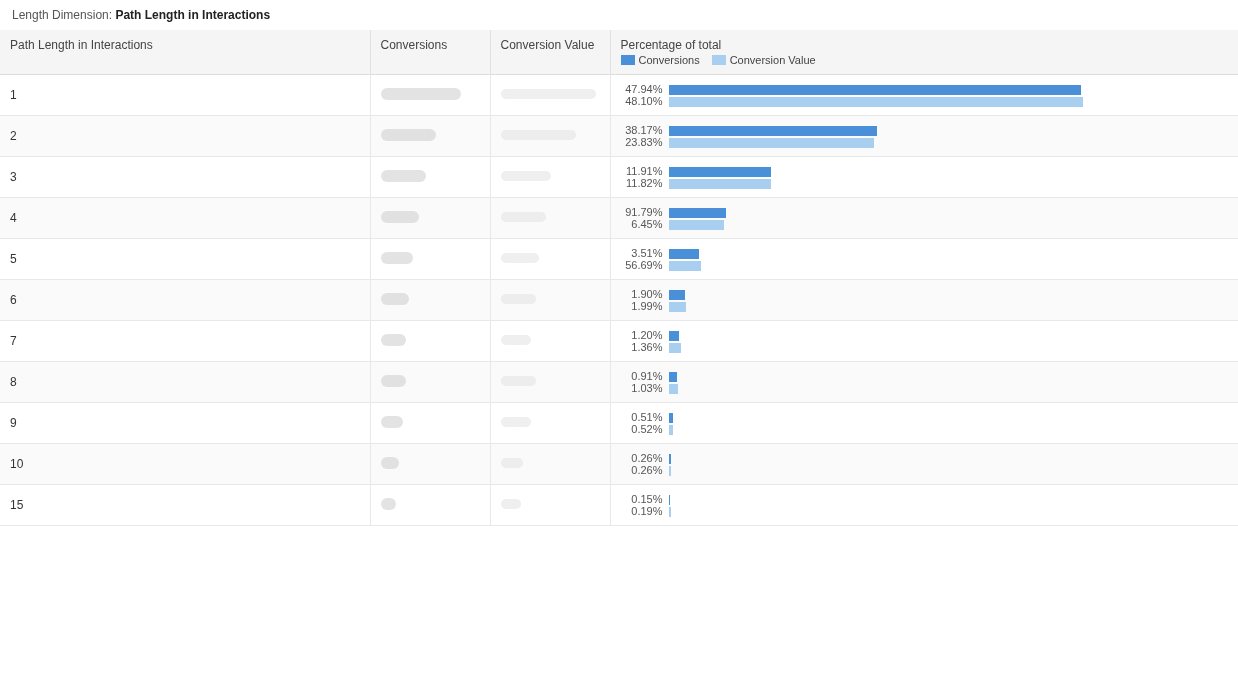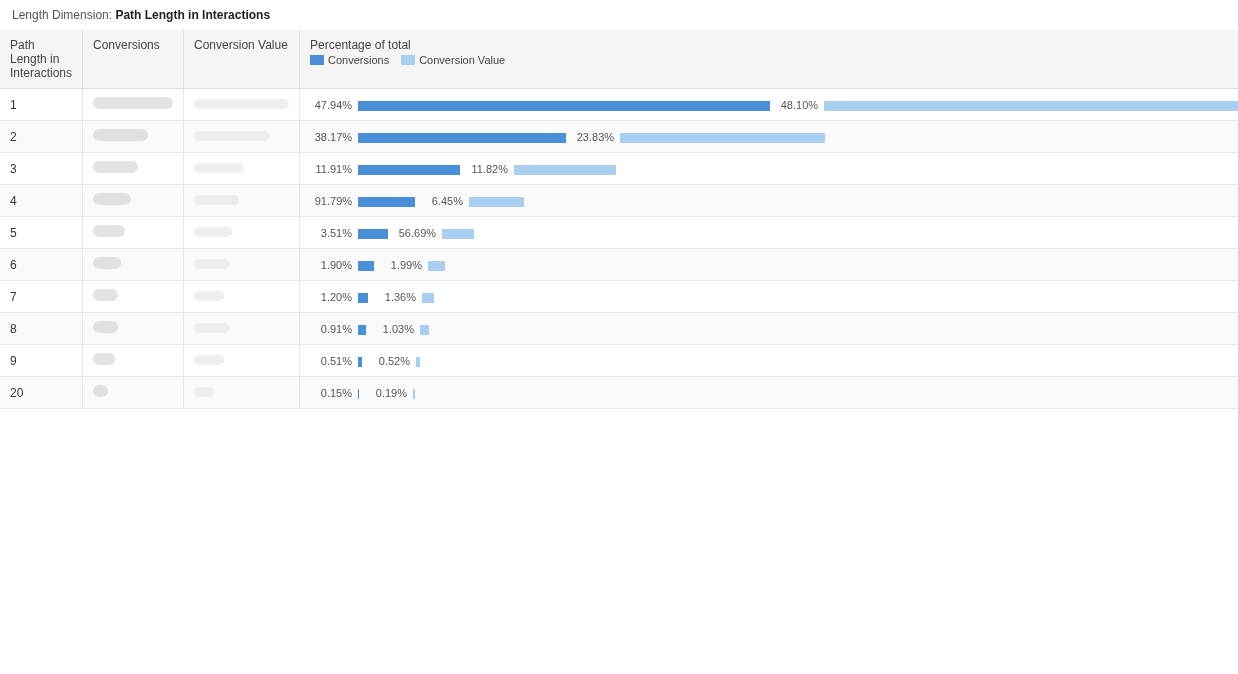--- a/index.html
+++ b/index.html
@@ -82,22 +82,23 @@
       color: #444;
     }
     .legend-box {
       width: 14px;
       height: 10px;
       display: inline-block;
     }
 
     .pct-row {
       display: flex;
-      flex-direction: row;
-      gap: 6px;
+      flex-direction: column;
+      gap: 0;
+      justify-content: center;
     }
     .pct-line {
       display: flex;
       align-items: center;
       gap: 6px;
     }
     .pct-label {
       font-size: 11px;
       color: #555;
       width: 42px;
@@ -333,21 +334,42 @@
       <div class="pct-line">
         <span class="pct-label">0.52%</span>
         <div class="bar-container">
           <div class="bar" style="width:4px; background:#a8cff0;"></div>
         </div>
       </div>
     </div>
   </td>
       </tr>
       <tr>
-        <td class="col-path">20</td>
+        <td class="col-path">10</td>
+        <td class="col-conversions"><span class="blurred-pill" style="width:18px;"></span></td>
+        <td class="col-conv-value"><span class="blurred-pill-light" style="width:22px;"></span></td>
+        <td class="col-percentage">
+    <div class="pct-row">
+      <div class="pct-line">
+        <span class="pct-label">0.26%</span>
+        <div class="bar-container">
+          <div class="bar" style="width:2px; background:#4a90d9;"></div>
+        </div>
+      </div>
+      <div class="pct-line">
+        <span class="pct-label">0.26%</span>
+        <div class="bar-container">
+          <div class="bar" style="width:2px; background:#a8cff0;"></div>
+        </div>
+      </div>
+    </div>
+  </td>
+      </tr>
+      <tr>
+        <td class="col-path">15</td>
         <td class="col-conversions"><span class="blurred-pill" style="width:15px;"></span></td>
         <td class="col-conv-value"><span class="blurred-pill-light" style="width:20px;"></span></td>
         <td class="col-percentage">
     <div class="pct-row">
       <div class="pct-line">
         <span class="pct-label">0.15%</span>
         <div class="bar-container">
           <div class="bar" style="width:1px; background:#4a90d9;"></div>
         </div>
       </div>

